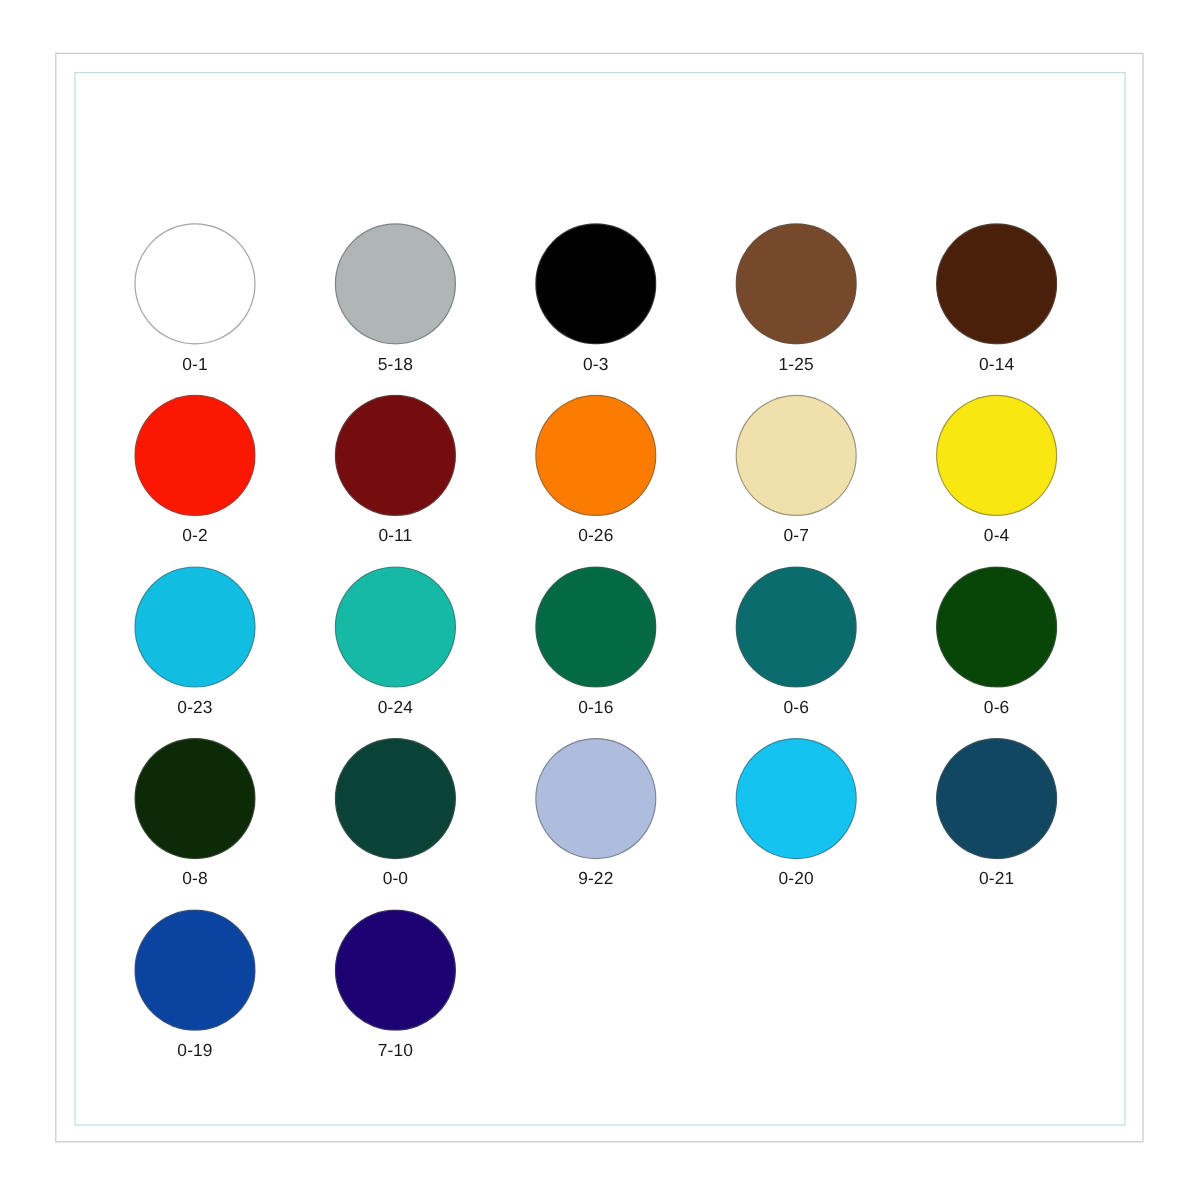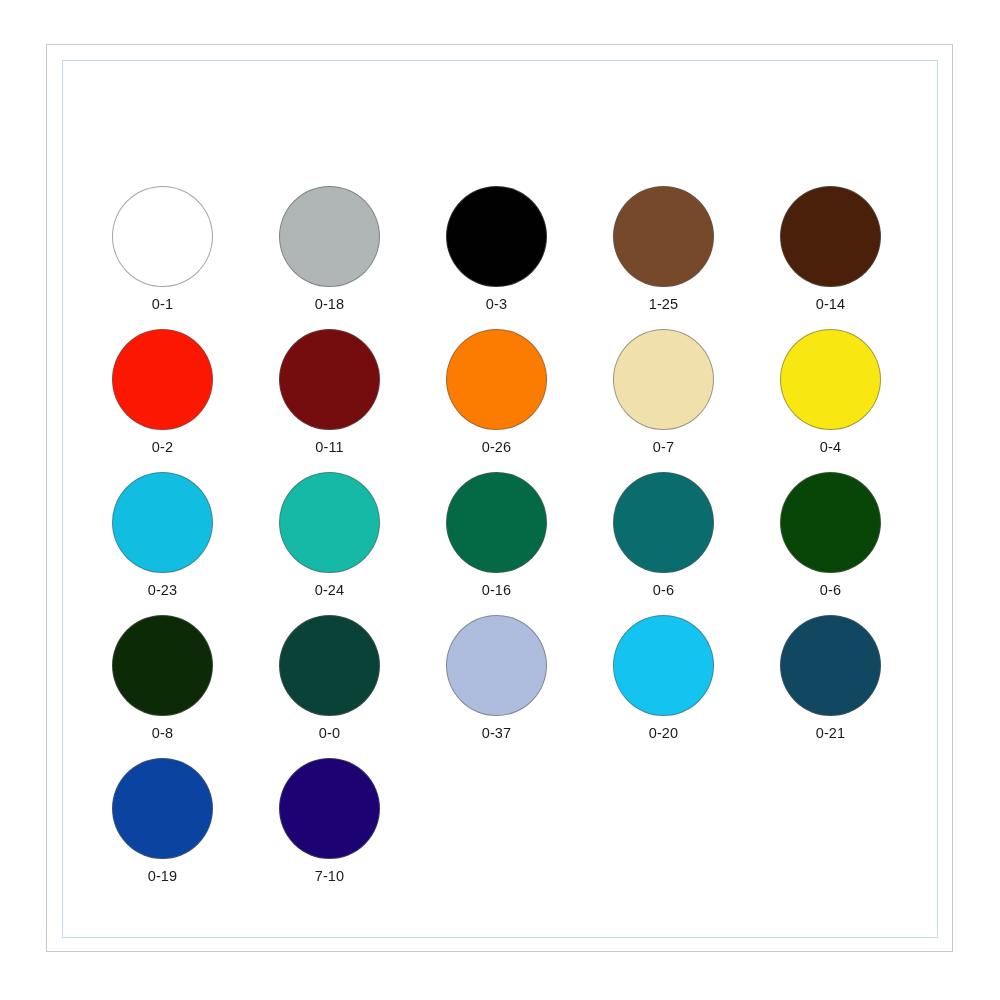--- a/index.html
+++ b/index.html
@@ -93,21 +93,21 @@
 
   <div id="inner-frame"></div>
 
   <div id="swatch-grid">
       <div class="swatch-cell">
         <div class="swatch-disc" title="0-1" style="background-color: rgb(255, 255, 255);"></div>
         <div class="swatch-label">0-1</div>
       </div>
       <div class="swatch-cell">
         <div class="swatch-disc" title="0-18" style="background-color: rgb(176, 182, 182);"></div>
-        <div class="swatch-label">0-18</div>
+        <div class="swatch-label">5-18</div>
       </div>
       <div class="swatch-cell">
         <div class="swatch-disc" title="0-3" style="background-color: rgb(1, 1, 1);"></div>
         <div class="swatch-label">0-3</div>
       </div>
       <div class="swatch-cell">
         <div class="swatch-disc" title="0-25" style="background-color: rgb(118, 73, 42);"></div>
         <div class="swatch-label">1-25</div>
       </div>
       <div class="swatch-cell">
@@ -157,21 +157,21 @@
       <div class="swatch-cell">
         <div class="swatch-disc" title="0-8" style="background-color: rgb(12, 42, 5);"></div>
         <div class="swatch-label">0-8</div>
       </div>
       <div class="swatch-cell">
         <div class="swatch-disc" title="0-0" style="background-color: rgb(11, 66, 56);"></div>
         <div class="swatch-label">0-0</div>
       </div>
       <div class="swatch-cell">
         <div class="swatch-disc" title="0-22" style="background-color: rgb(174, 188, 222);"></div>
-        <div class="swatch-label">0-37</div>
+        <div class="swatch-label">9-22</div>
       </div>
       <div class="swatch-cell">
         <div class="swatch-disc" title="0-20" style="background-color: rgb(20, 195, 240);"></div>
         <div class="swatch-label">0-20</div>
       </div>
       <div class="swatch-cell">
         <div class="swatch-disc" title="0-21" style="background-color: rgb(17, 71, 97);"></div>
         <div class="swatch-label">0-21</div>
       </div>
       <div class="swatch-cell">

